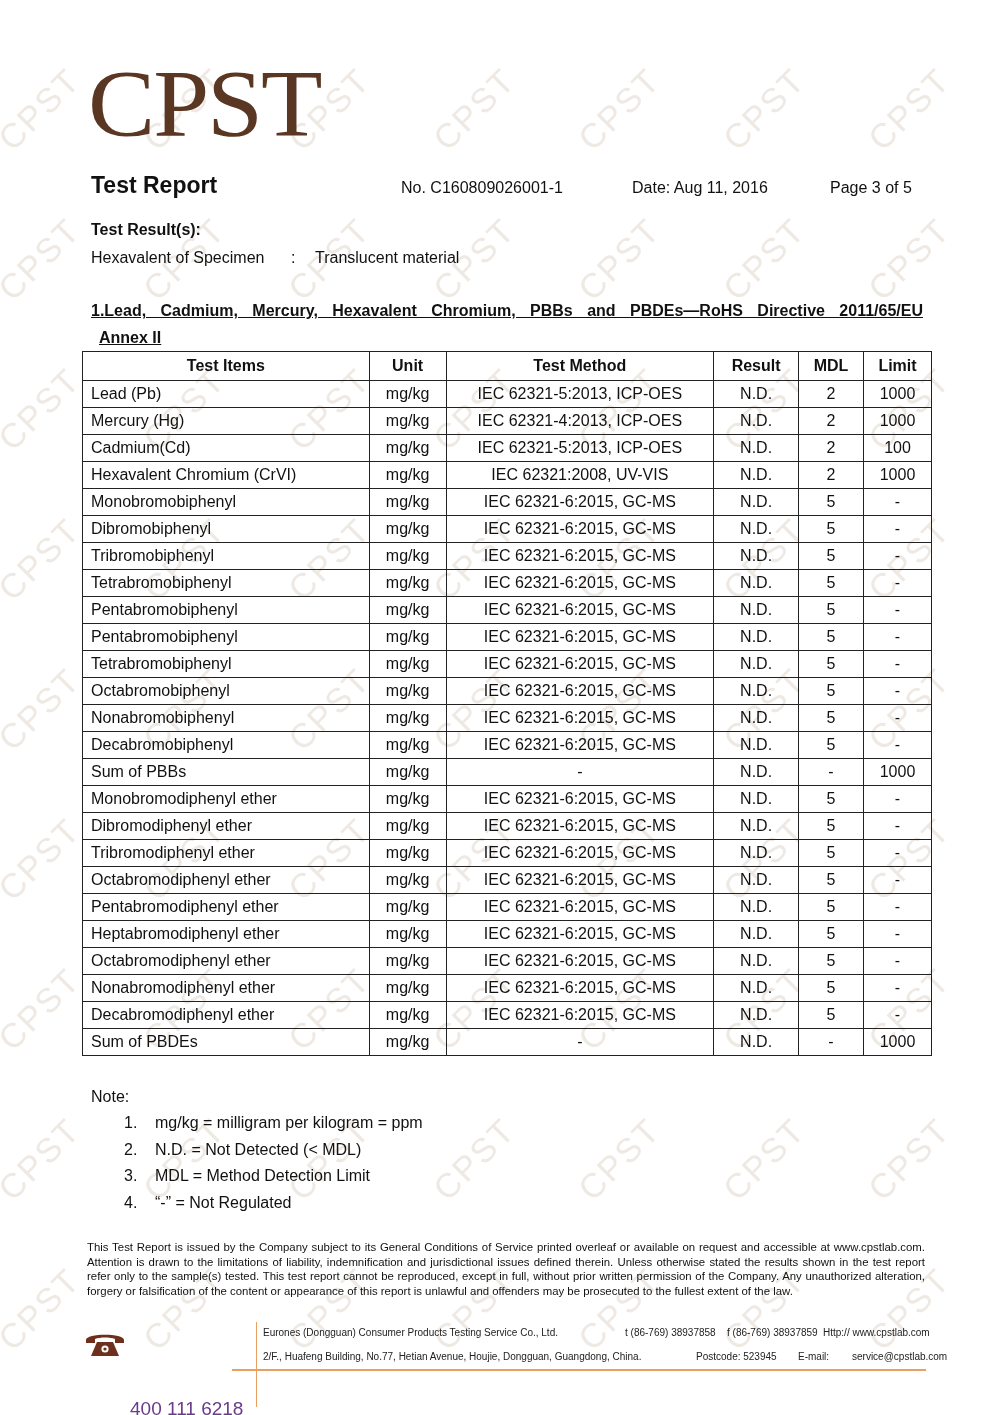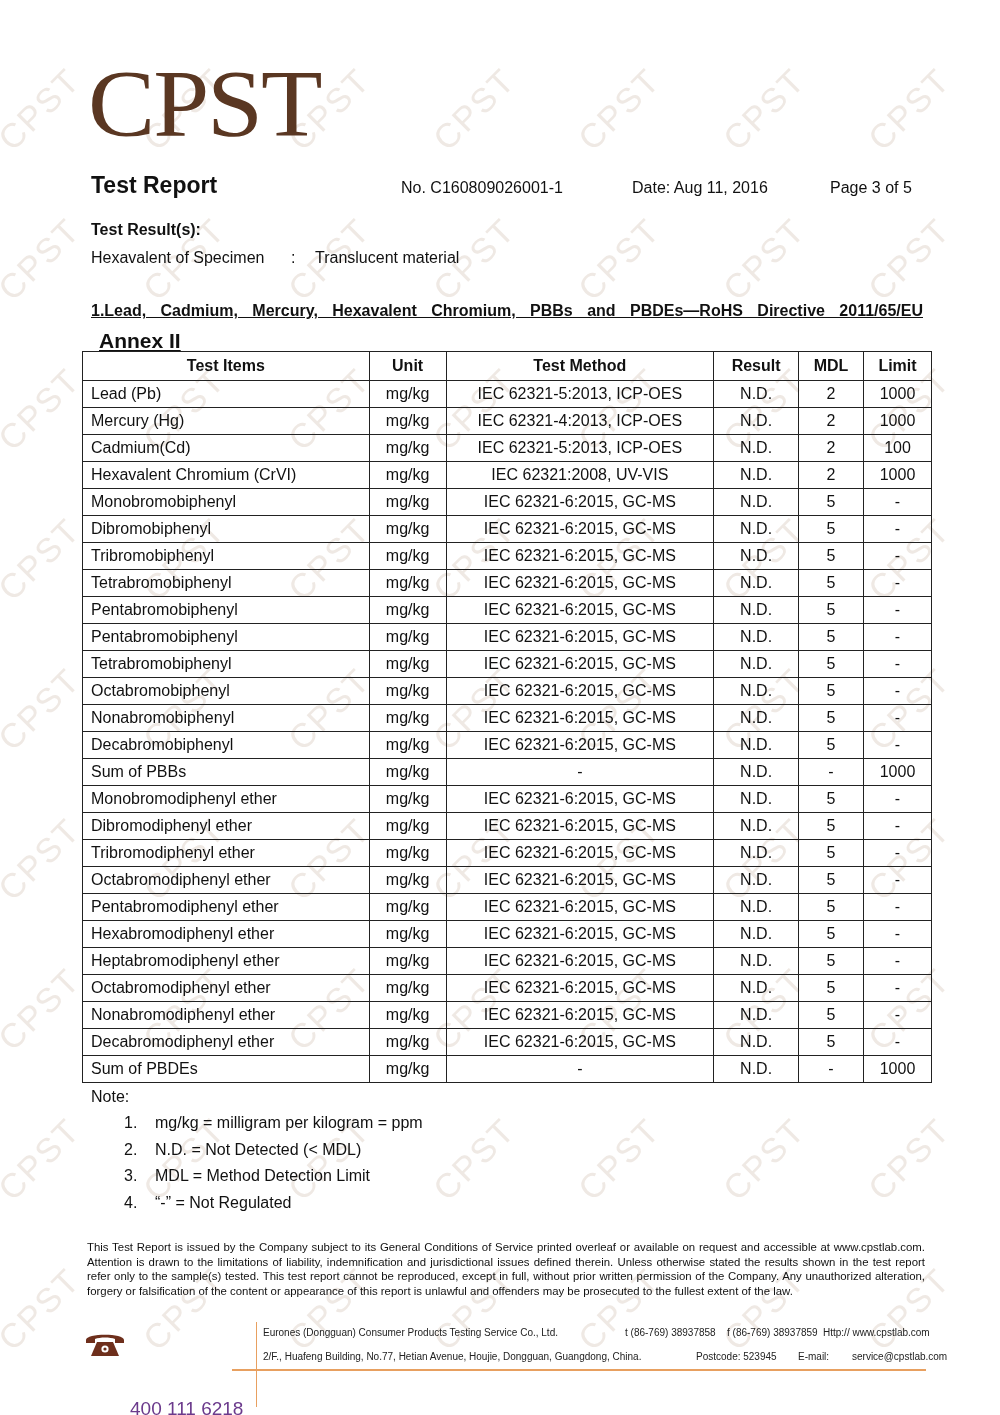--- a/index.html
+++ b/index.html
@@ -9,21 +9,21 @@
   .logo { position:absolute; left:88px; top:56px; font-family:"Liberation Serif", serif; font-size:96px; color:#5a3722; letter-spacing:-2px; line-height:1; font-weight:normal; transform:scaleX(1.05); transform-origin:left; }
   .title { position:absolute; left:91px; top:172px; font-size:23px; font-weight:bold; }
   .rep-no { position:absolute; left:401px; top:179px; font-size:16px; }
   .rep-date { position:absolute; left:632px; top:179px; font-size:16px; }
   .rep-page { position:absolute; left:830px; top:179px; font-size:16px; }
   .results-head { position:absolute; left:91px; top:221px; font-size:16px; font-weight:bold; }
   .spec { position:absolute; left:91px; top:249px; font-size:16px; }
   .spec .colon { position:absolute; left:200px; }
   .spec .val { position:absolute; left:224px; white-space:nowrap; }
   .section-title { position:absolute; left:91px; top:302px; width:832px; font-size:16px; font-weight:bold; text-decoration:underline; text-align:justify; text-align-last:justify; word-spacing:4px; }
-  .section-title2 { position:absolute; left:99px; top:329px; font-size:21px; font-weight:bold; text-decoration:underline; }
+  .section-title2 { position:absolute; left:99px; top:329px; font-size:16px; font-weight:bold; text-decoration:underline; }
   table.res { position:absolute; left:82px; top:351px; width:850px; border-collapse:collapse; font-size:16px; }
   table.res th, table.res td { border:1px solid #222; height:26px; padding:0 6px; }
   table.res th { font-weight:bold; text-align:center; height:28px; }
   table.res td { text-align:center; }
   table.res td.item { text-align:left; padding-left:8px; }
   .note { position:absolute; left:91px; top:1088px; font-size:16px; }
   .notes { position:absolute; left:124px; top:1114px; font-size:16px; margin:0; padding:0; list-style:none; }
   .notes li { height:26.5px; display:flex; }
   .notes li .n { width:31px; }
   .disclaimer { position:absolute; left:87px; top:1240px; width:838px; font-size:11.4px; line-height:14.6px; text-align:justify; }
@@ -307,28 +307,20 @@
       </tr>
       <tr>
         <td class="item">Pentabromodiphenyl ether</td>
         <td>mg/kg</td>
         <td>IEC 62321-6:2015, GC-MS</td>
         <td>N.D.</td>
         <td>5</td>
         <td>-</td>
       </tr>
       <tr>
-        <td class="item">Hexabromodiphenyl ether</td>
-        <td>mg/kg</td>
-        <td>IEC 62321-6:2015, GC-MS</td>
-        <td>N.D.</td>
-        <td>5</td>
-        <td>-</td>
-      </tr>
-      <tr>
         <td class="item">Heptabromodiphenyl ether</td>
         <td>mg/kg</td>
         <td>IEC 62321-6:2015, GC-MS</td>
         <td>N.D.</td>
         <td>5</td>
         <td>-</td>
       </tr>
       <tr>
         <td class="item">Octabromodiphenyl ether</td>
         <td>mg/kg</td>

